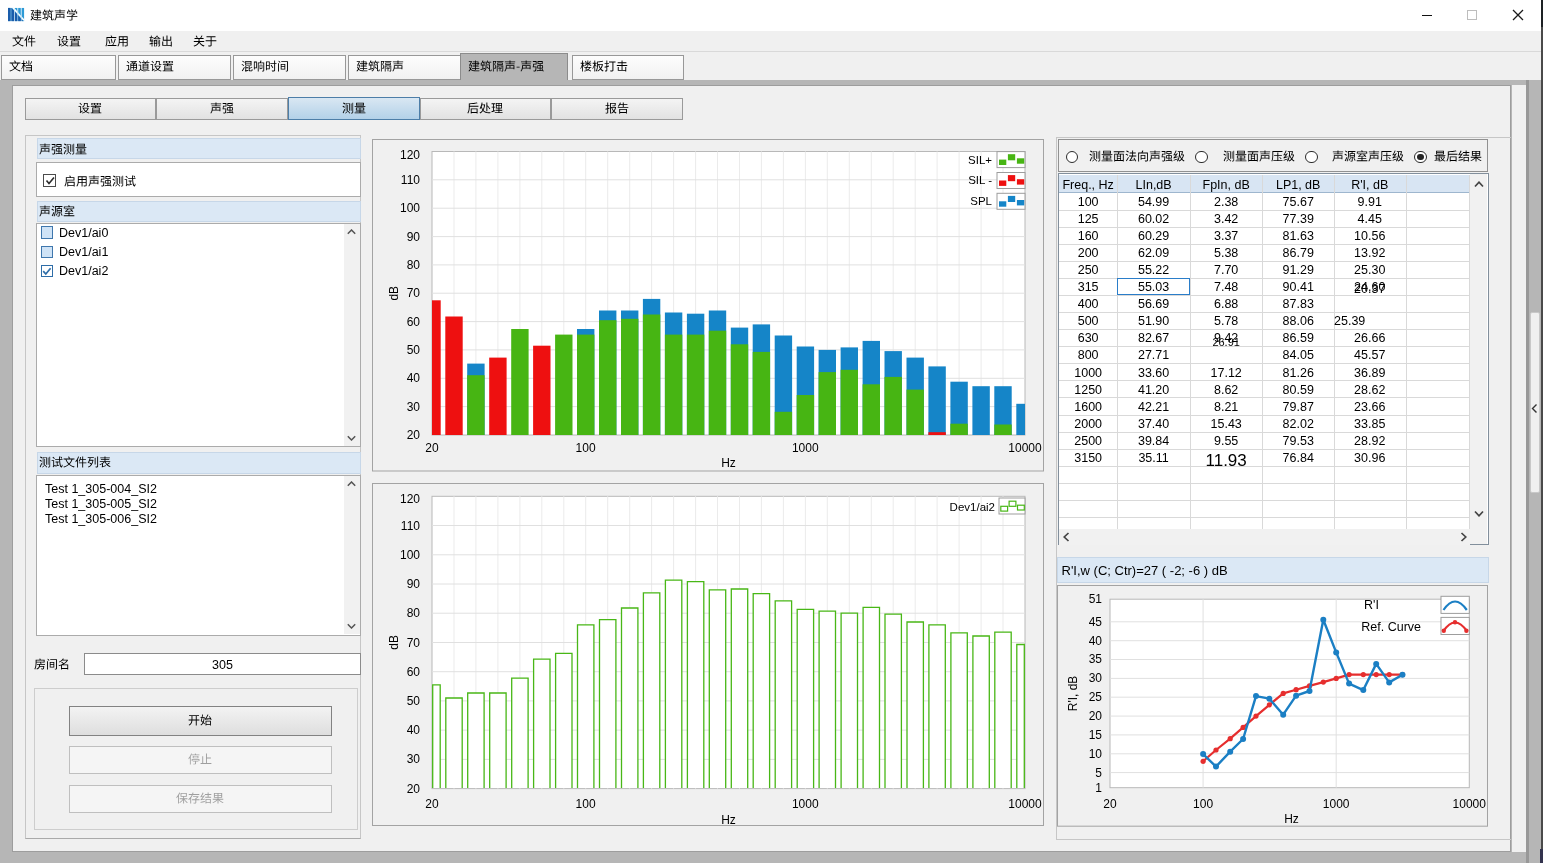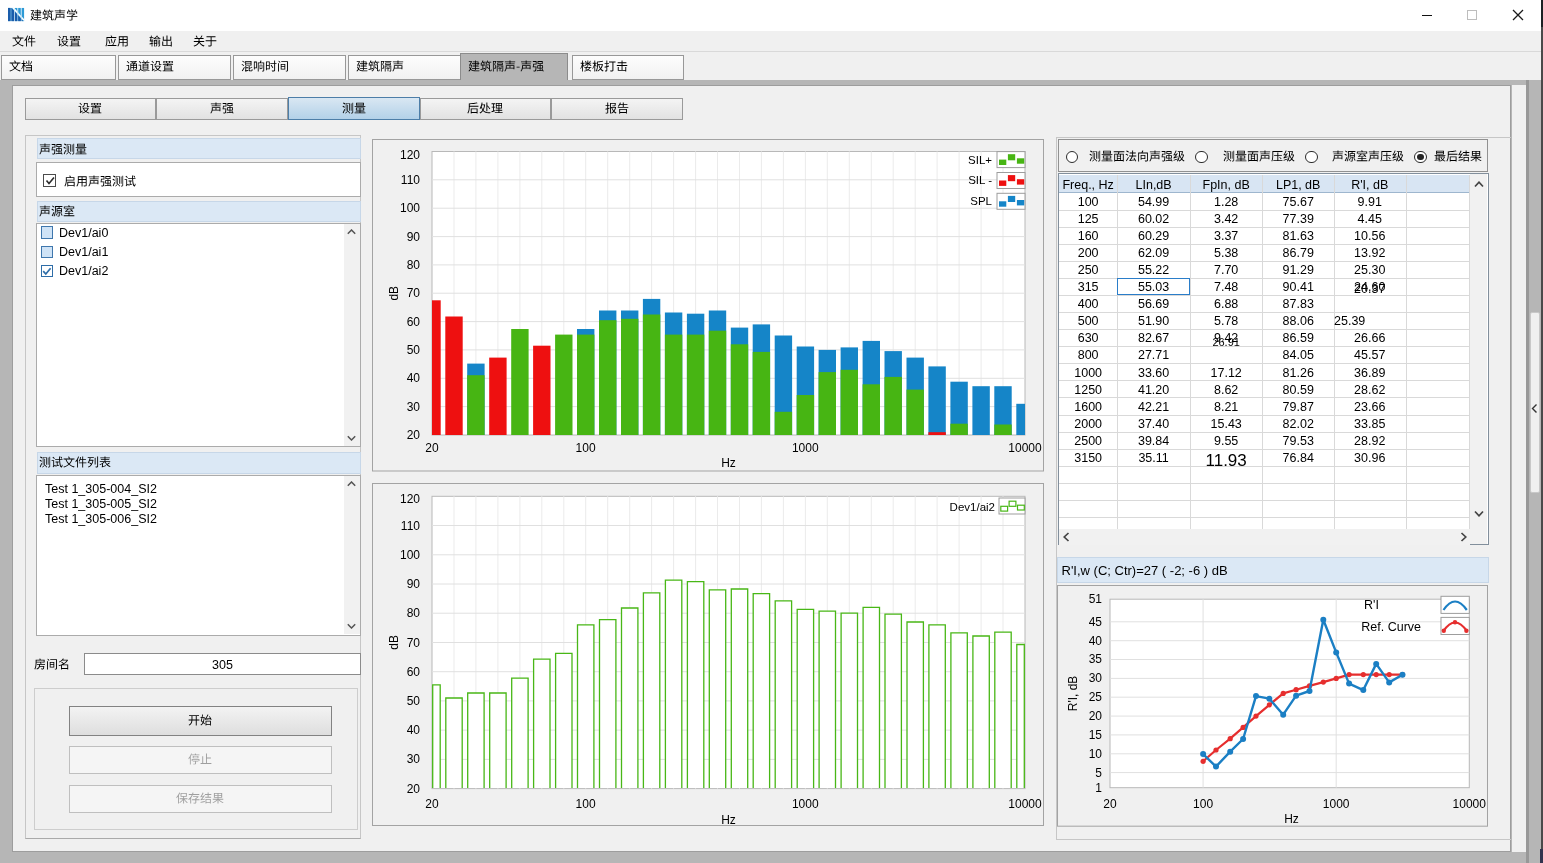--- a/index.html
+++ b/index.html
@@ -362,21 +362,21 @@
 <div class="abs" style="left:1059px;top:397.4px;width:410.29999999999995px;height:1px;background:#d9d9d9"></div>
 <div class="abs" style="left:1059px;top:414.5px;width:410.29999999999995px;height:1px;background:#d9d9d9"></div>
 <div class="abs" style="left:1059px;top:431.5px;width:410.29999999999995px;height:1px;background:#d9d9d9"></div>
 <div class="abs" style="left:1059px;top:448.6px;width:410.29999999999995px;height:1px;background:#d9d9d9"></div>
 <div class="abs" style="left:1059px;top:465.6px;width:410.29999999999995px;height:1px;background:#d9d9d9"></div>
 <div class="abs" style="left:1059px;top:482.7px;width:410.29999999999995px;height:1px;background:#d9d9d9"></div>
 <div class="abs" style="left:1059px;top:499.7px;width:410.29999999999995px;height:1px;background:#d9d9d9"></div>
 <div class="abs" style="left:1059px;top:516.8px;width:410.29999999999995px;height:1px;background:#d9d9d9"></div>
 <div class="lat" style="left:1059px;top:195.0px;width:58.299999999999955px;text-align:center;font-size:12.5px">100</div>
 <div class="lat" style="left:1117.3px;top:195.0px;width:72.60000000000014px;text-align:center;font-size:12.5px">54.99</div>
-<div class="lat" style="left:1189.9px;top:195.0px;width:72.5px;text-align:center;font-size:12.5px">1.28</div>
+<div class="lat" style="left:1189.9px;top:195.0px;width:72.5px;text-align:center;font-size:12.5px">2.38</div>
 <div class="lat" style="left:1262.4px;top:195.0px;width:71.59999999999991px;text-align:center;font-size:12.5px">75.67</div>
 <div class="lat" style="left:1334px;top:195.0px;width:71.5px;text-align:center;font-size:12.5px">9.91</div>
 <div class="lat" style="left:1059px;top:212.1px;width:58.299999999999955px;text-align:center;font-size:12.5px">125</div>
 <div class="lat" style="left:1117.3px;top:212.1px;width:72.60000000000014px;text-align:center;font-size:12.5px">60.02</div>
 <div class="lat" style="left:1189.9px;top:212.1px;width:72.5px;text-align:center;font-size:12.5px">3.42</div>
 <div class="lat" style="left:1262.4px;top:212.1px;width:71.59999999999991px;text-align:center;font-size:12.5px">77.39</div>
 <div class="lat" style="left:1334px;top:212.1px;width:71.5px;text-align:center;font-size:12.5px">4.45</div>
 <div class="lat" style="left:1059px;top:229.1px;width:58.299999999999955px;text-align:center;font-size:12.5px">160</div>
 <div class="lat" style="left:1117.3px;top:229.1px;width:72.60000000000014px;text-align:center;font-size:12.5px">60.29</div>
 <div class="lat" style="left:1189.9px;top:229.1px;width:72.5px;text-align:center;font-size:12.5px">3.37</div>

